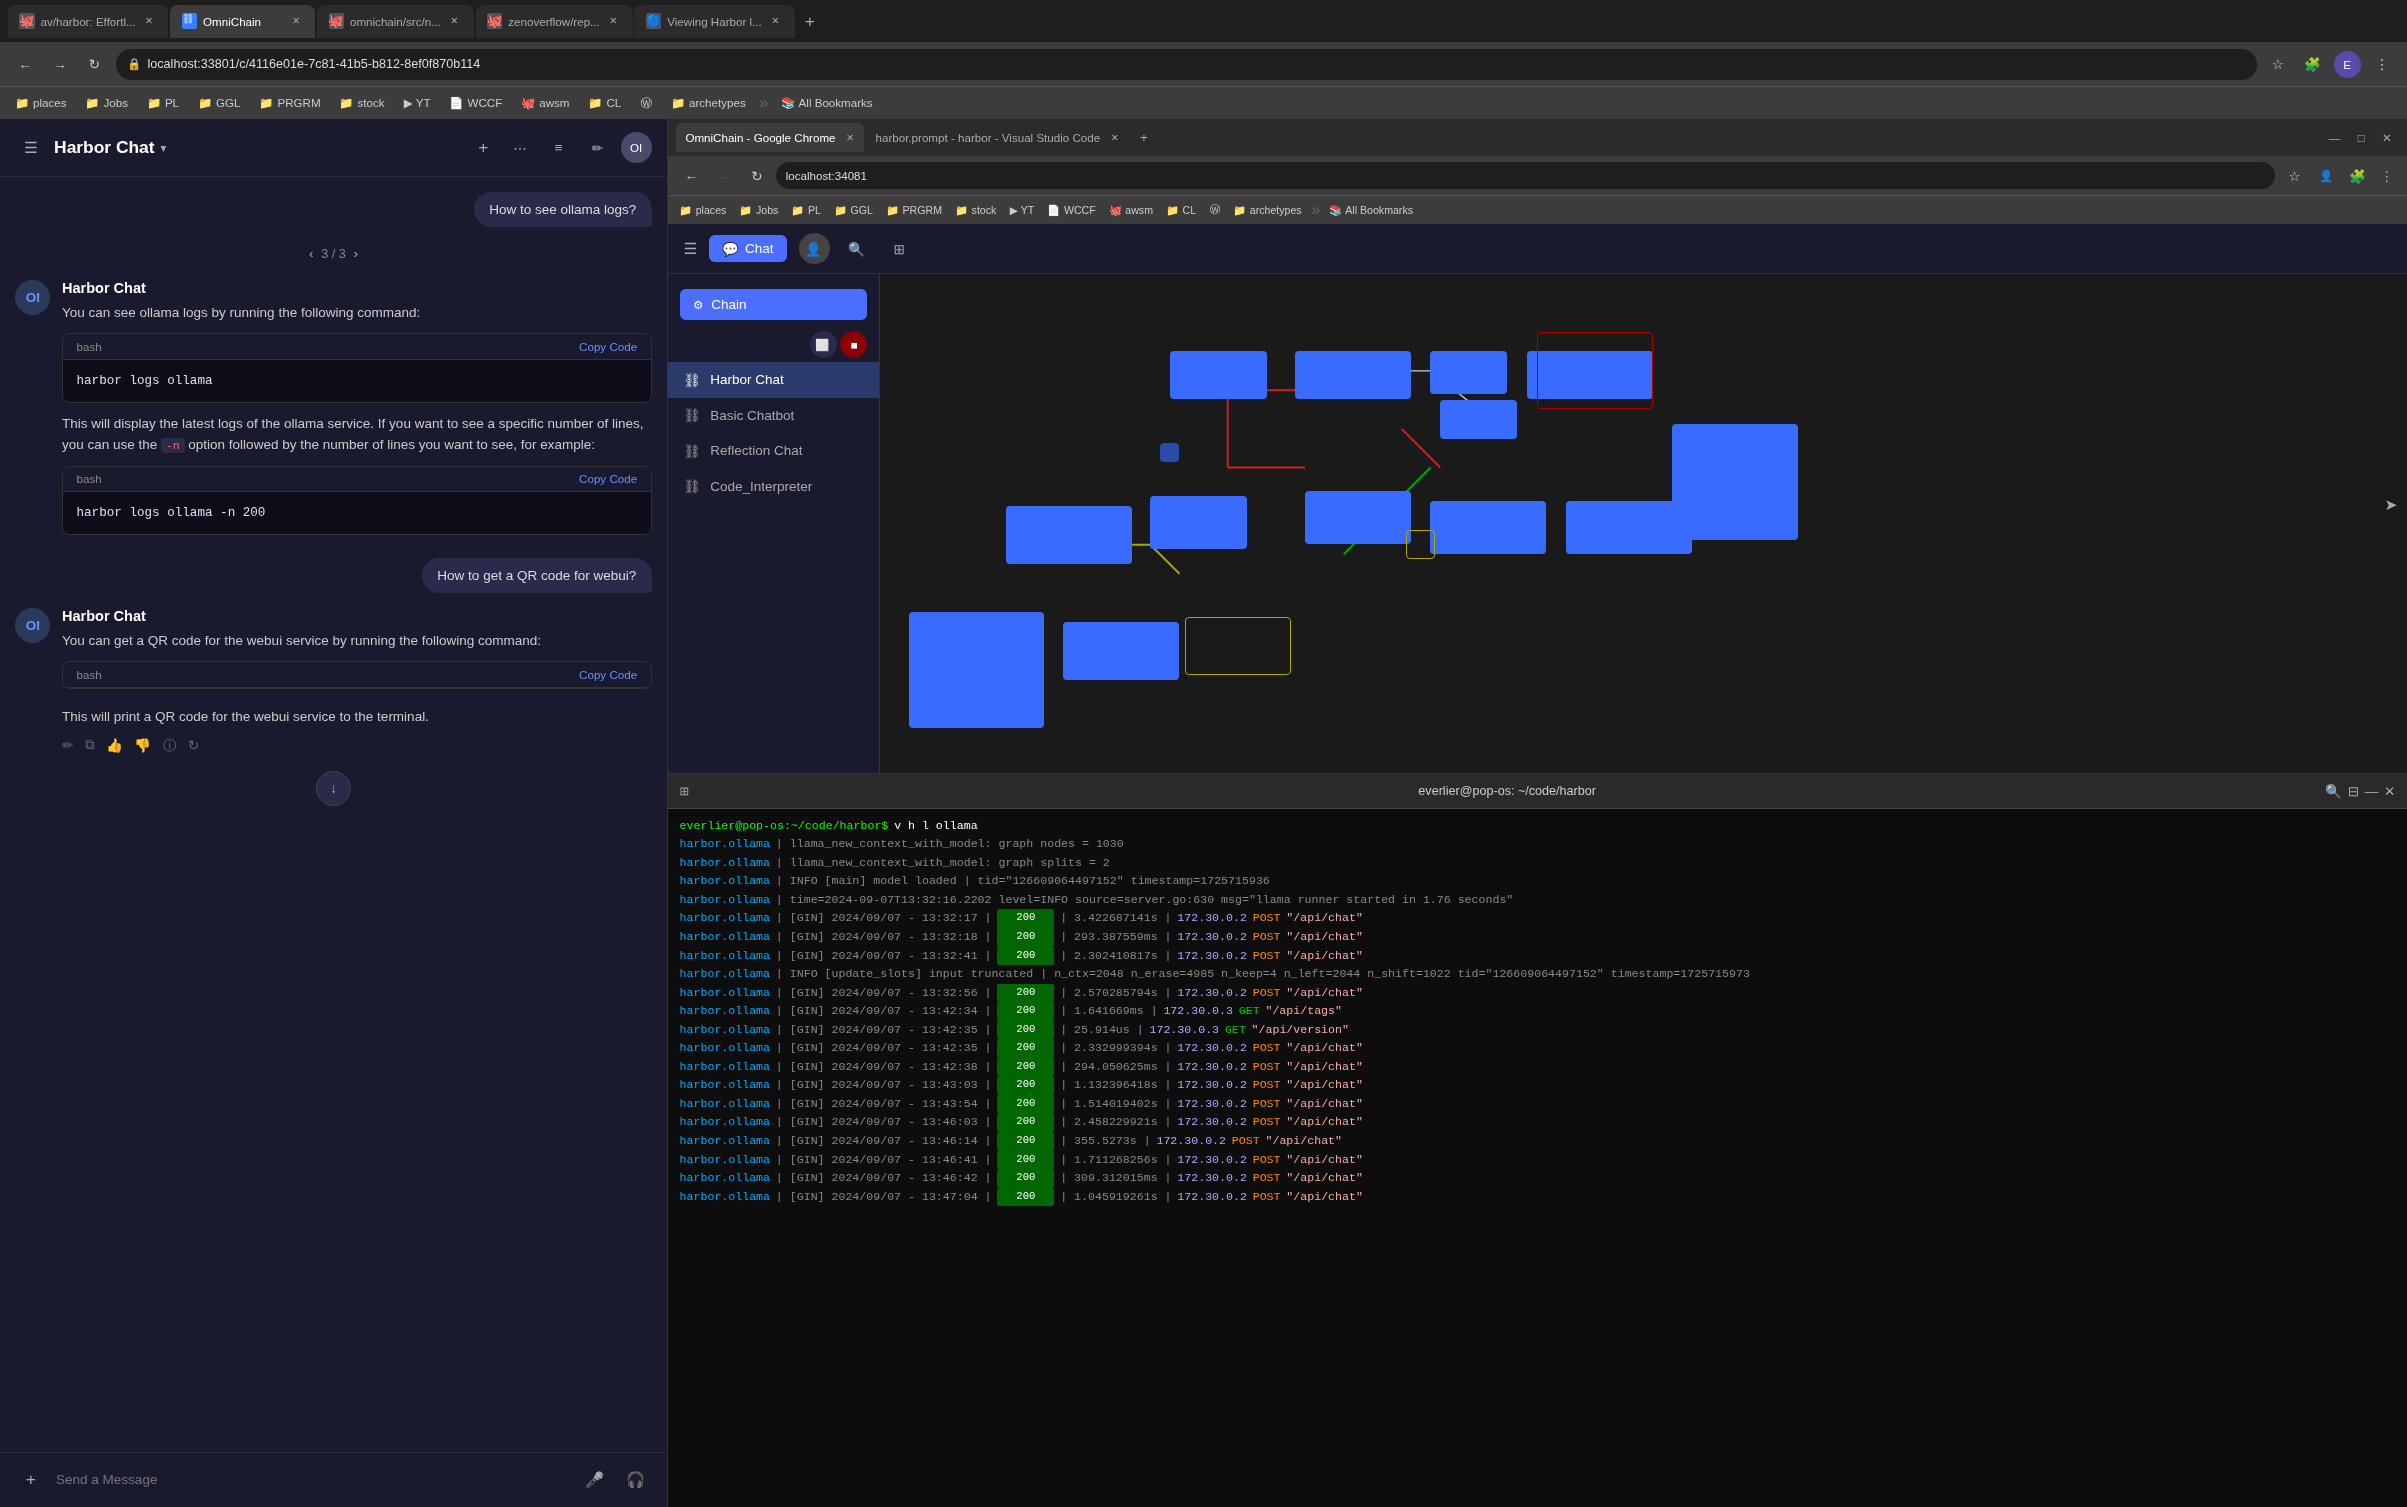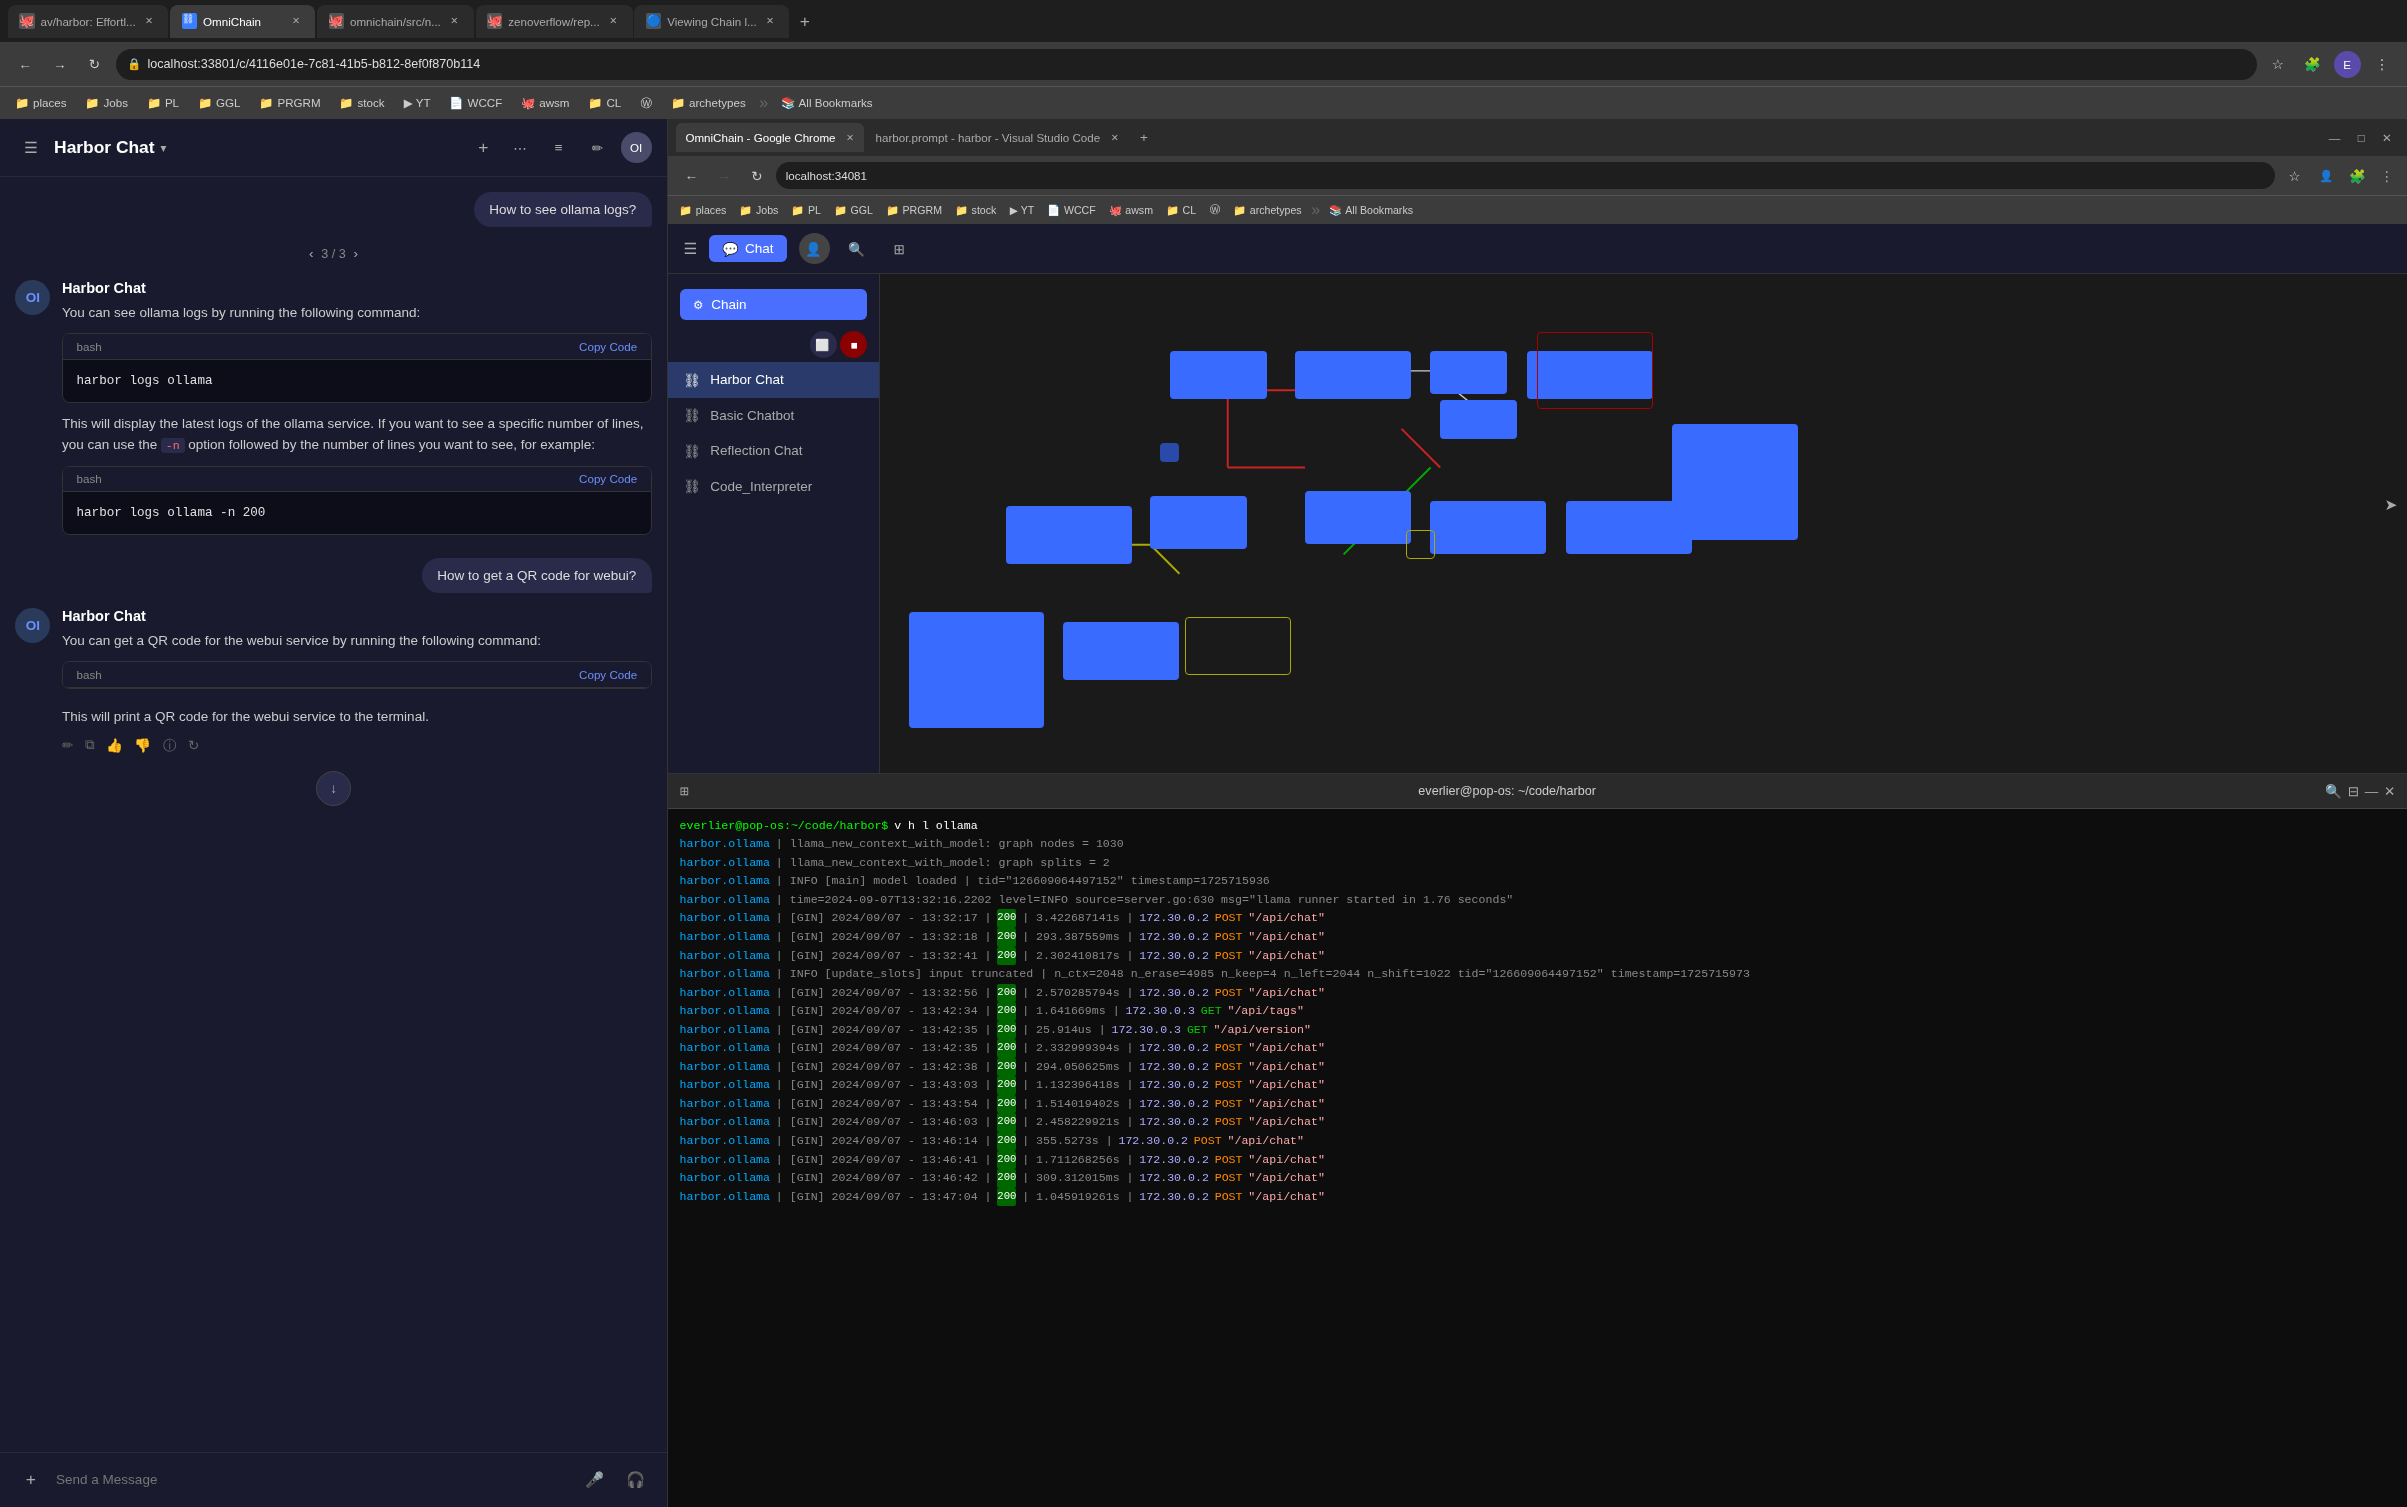--- a/index.html
+++ b/index.html
@@ -719,21 +719,21 @@
     }
     .term-log {
       color: #888;
     }
     .term-source {
       color: #00aaff;
     }
     .term-status-200 {
       background: #006600;
       color: #fff;
-      padding: 0 0;
+      padding: 0 19px;
       border-radius: 1.9px;
       font-size: 10.6px;
     }
     .term-ip {
       color: #aaaaff;
     }
     .term-method-post {
       color: #ff8800;
     }
     .term-method-get {
@@ -778,21 +778,21 @@
       <span class="tab-label">omnichain/src/n...</span>
       <div class="tab-close">✕</div>
     </div>
     <div class="browser-tab">
       <div class="tab-favicon">🐙</div>
       <span class="tab-label">zenoverflow/rep...</span>
       <div class="tab-close">✕</div>
     </div>
     <div class="browser-tab">
       <div class="tab-favicon">🔵</div>
-      <span class="tab-label">Viewing Chain l...</span>
+      <span class="tab-label">Viewing Harbor l...</span>
       <div class="tab-close">✕</div>
     </div>
     <div class="new-tab-btn">+</div>
   </div>
 
   <div class="nav-row">
     <div class="nav-btn">←</div>
     <div class="nav-btn">→</div>
     <div class="nav-btn">↻</div>
     <div class="address-bar">

